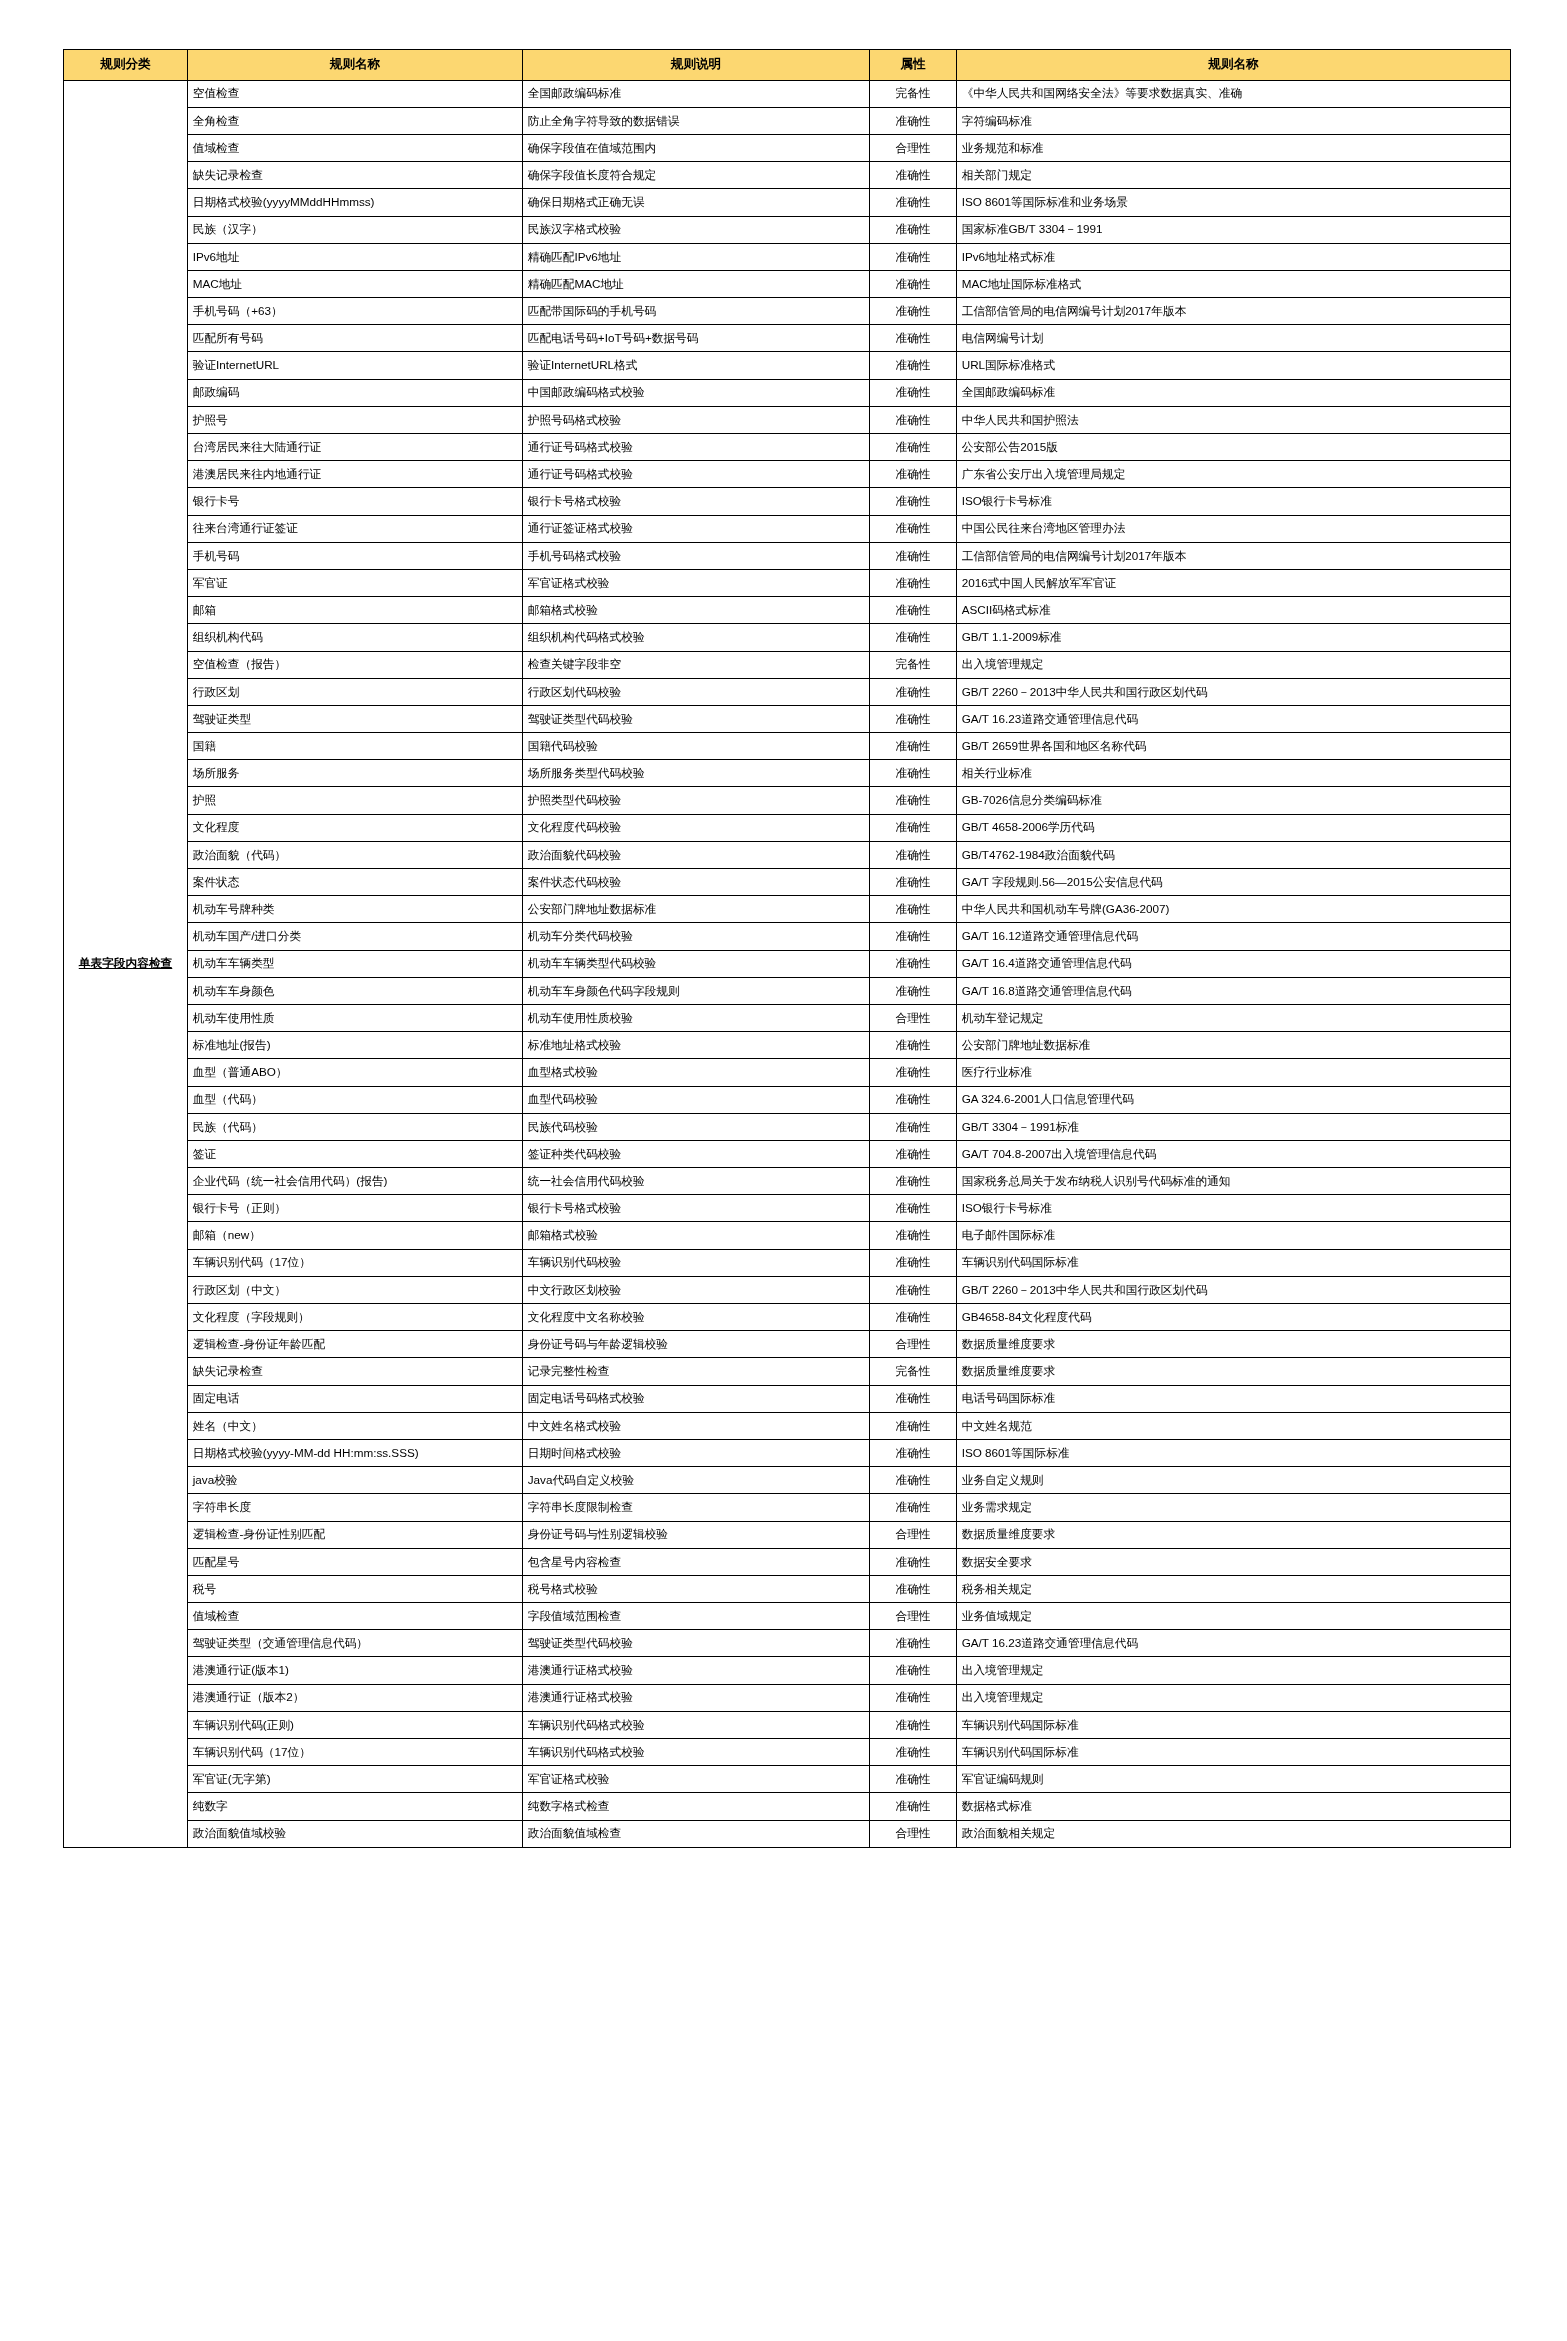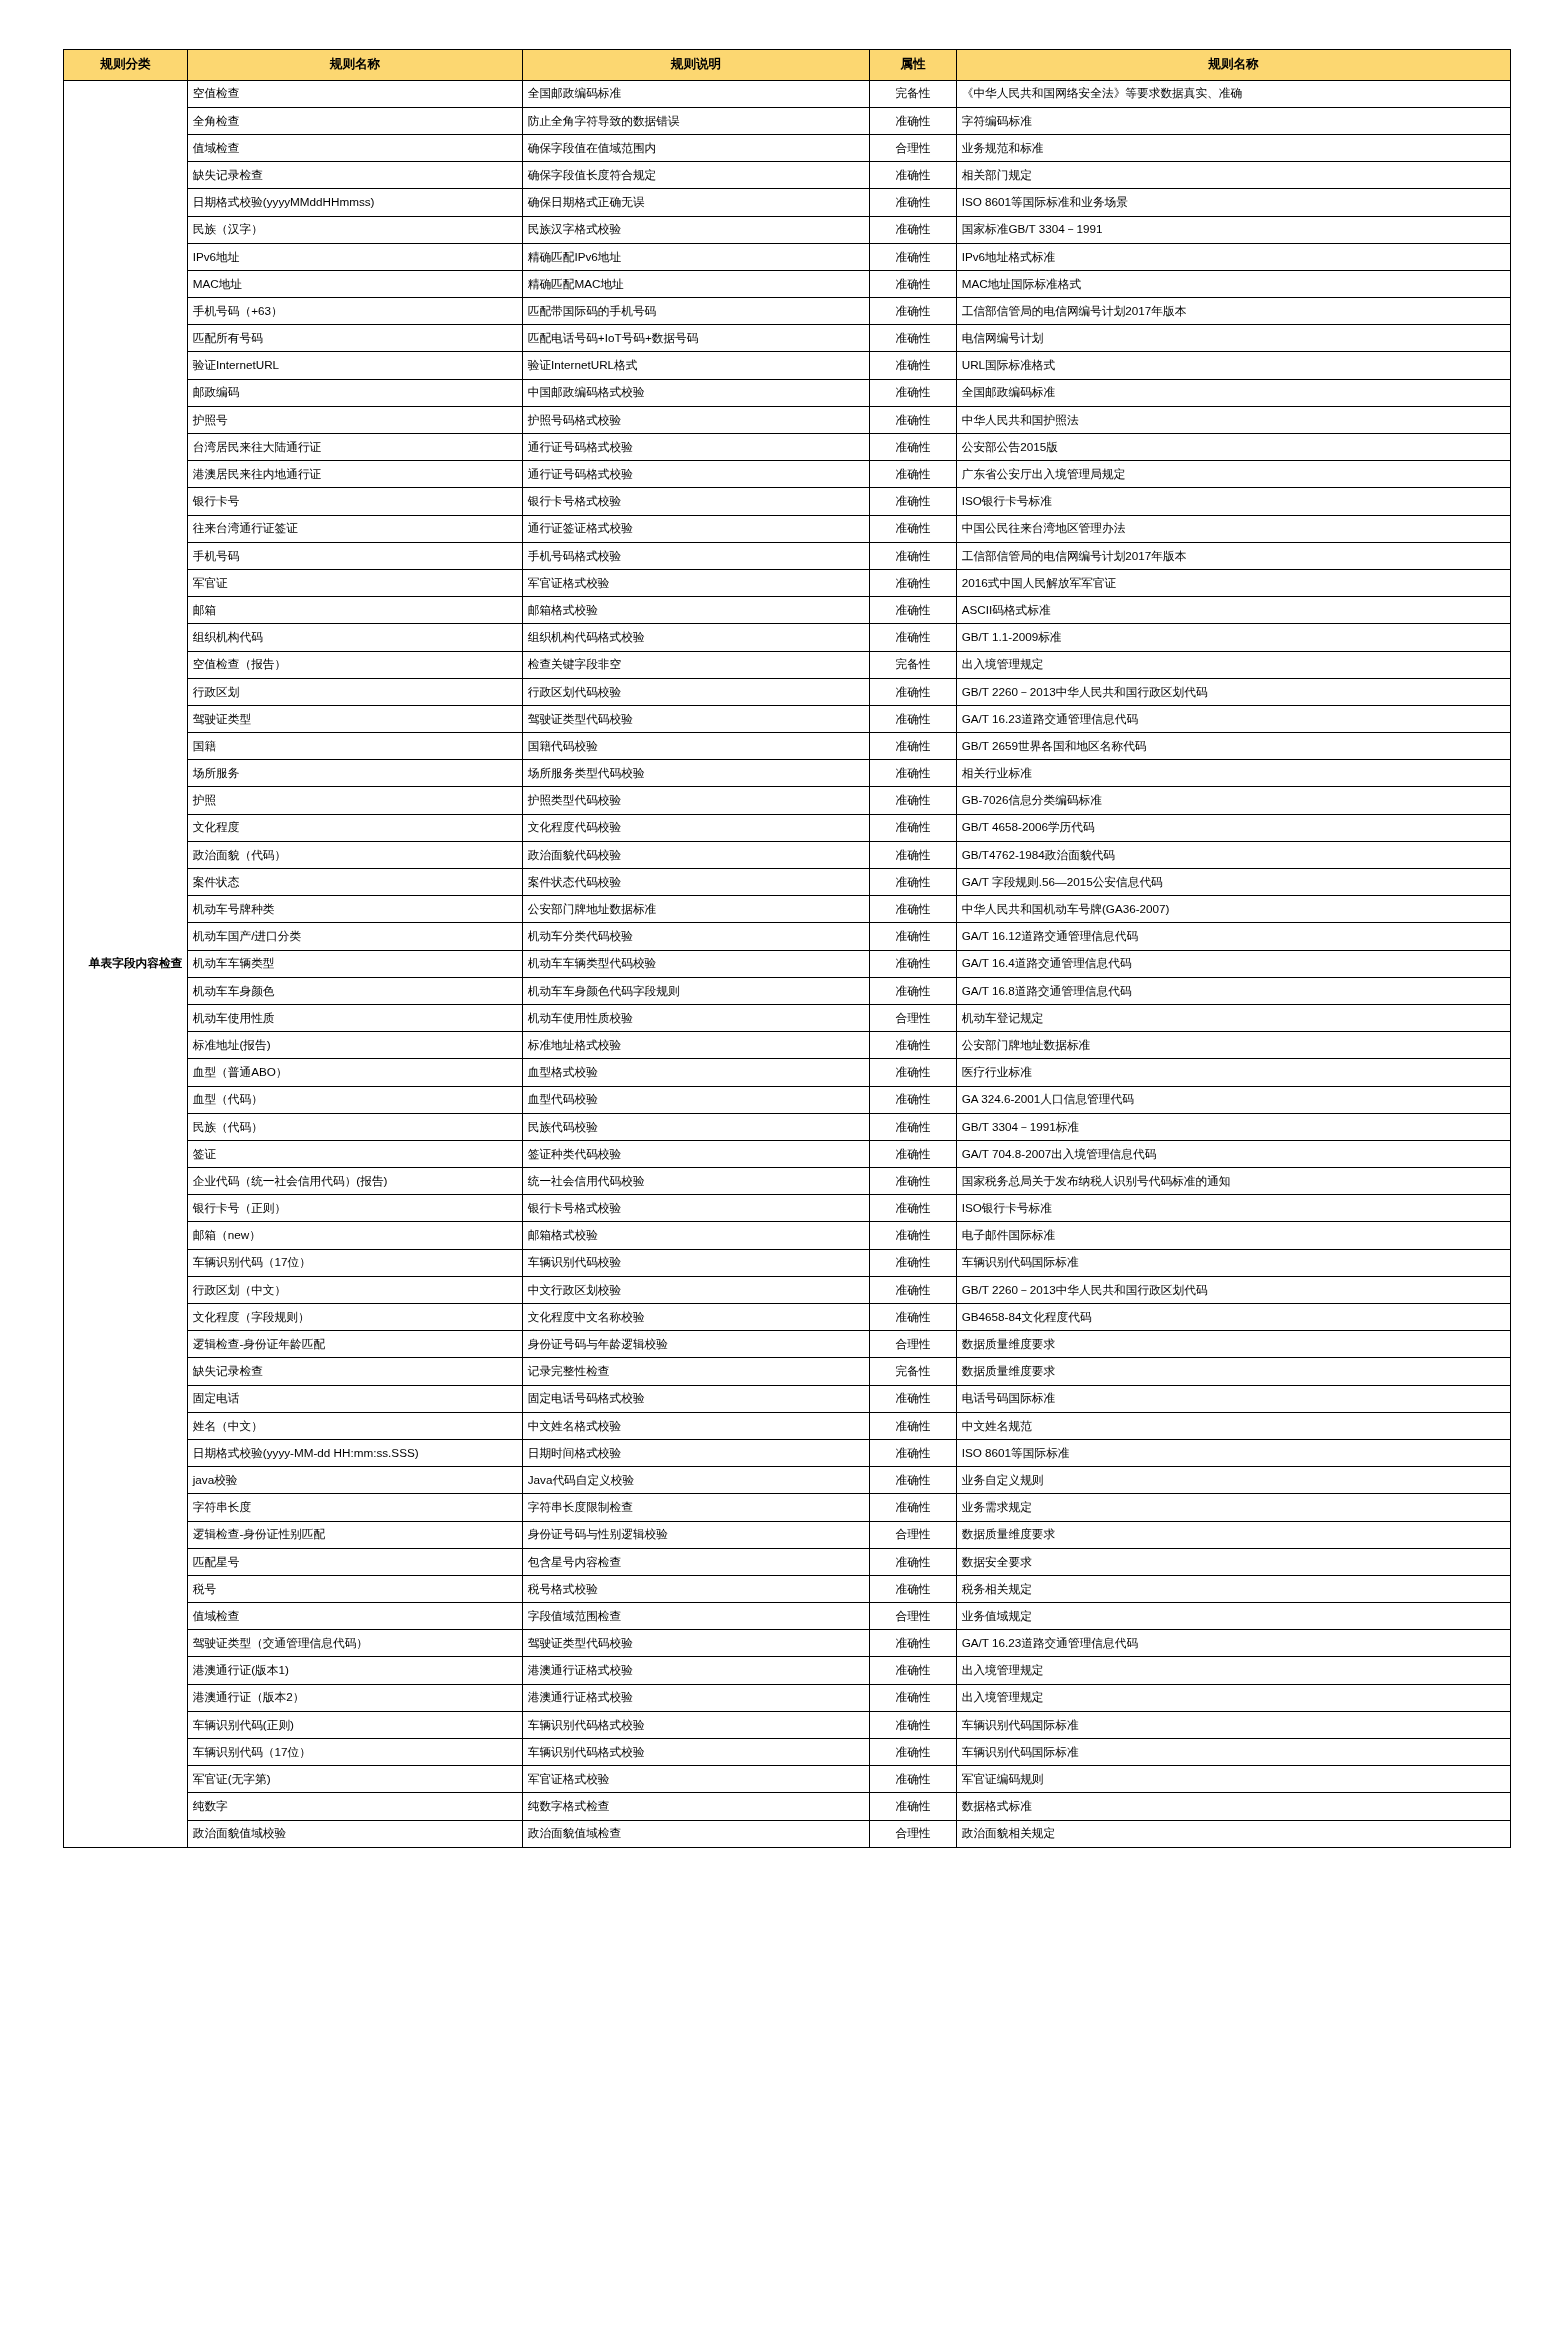--- a/index.html
+++ b/index.html
@@ -94,21 +94,21 @@
         <tr>
           <th>规则分类</th>
           <th>规则名称</th>
           <th>规则说明</th>
           <th>属性</th>
           <th>规则名称</th>
         </tr>
       </thead>
       <tbody id="rules-body">
           <tr>
-            <td class="cat-cell" rowspan="65" style="text-align: right;">单表字段内容检查</td>
+            <td class="cat-cell" rowspan="65" style="text-align: center; text-decoration: underline;">单表字段内容检查</td>
             <td class="name-cell">空值检查</td>
             <td class="desc-cell">全国邮政编码标准</td>
             <td class="attr-cell">完备性</td>
             <td class="basis-cell">《中华人民共和国网络安全法》等要求数据真实、准确</td>
           </tr>
           <tr>
             <td class="name-cell">全角检查</td>
             <td class="desc-cell">防止全角字符导致的数据错误</td>
             <td class="attr-cell">准确性</td>
             <td class="basis-cell">字符编码标准</td>

